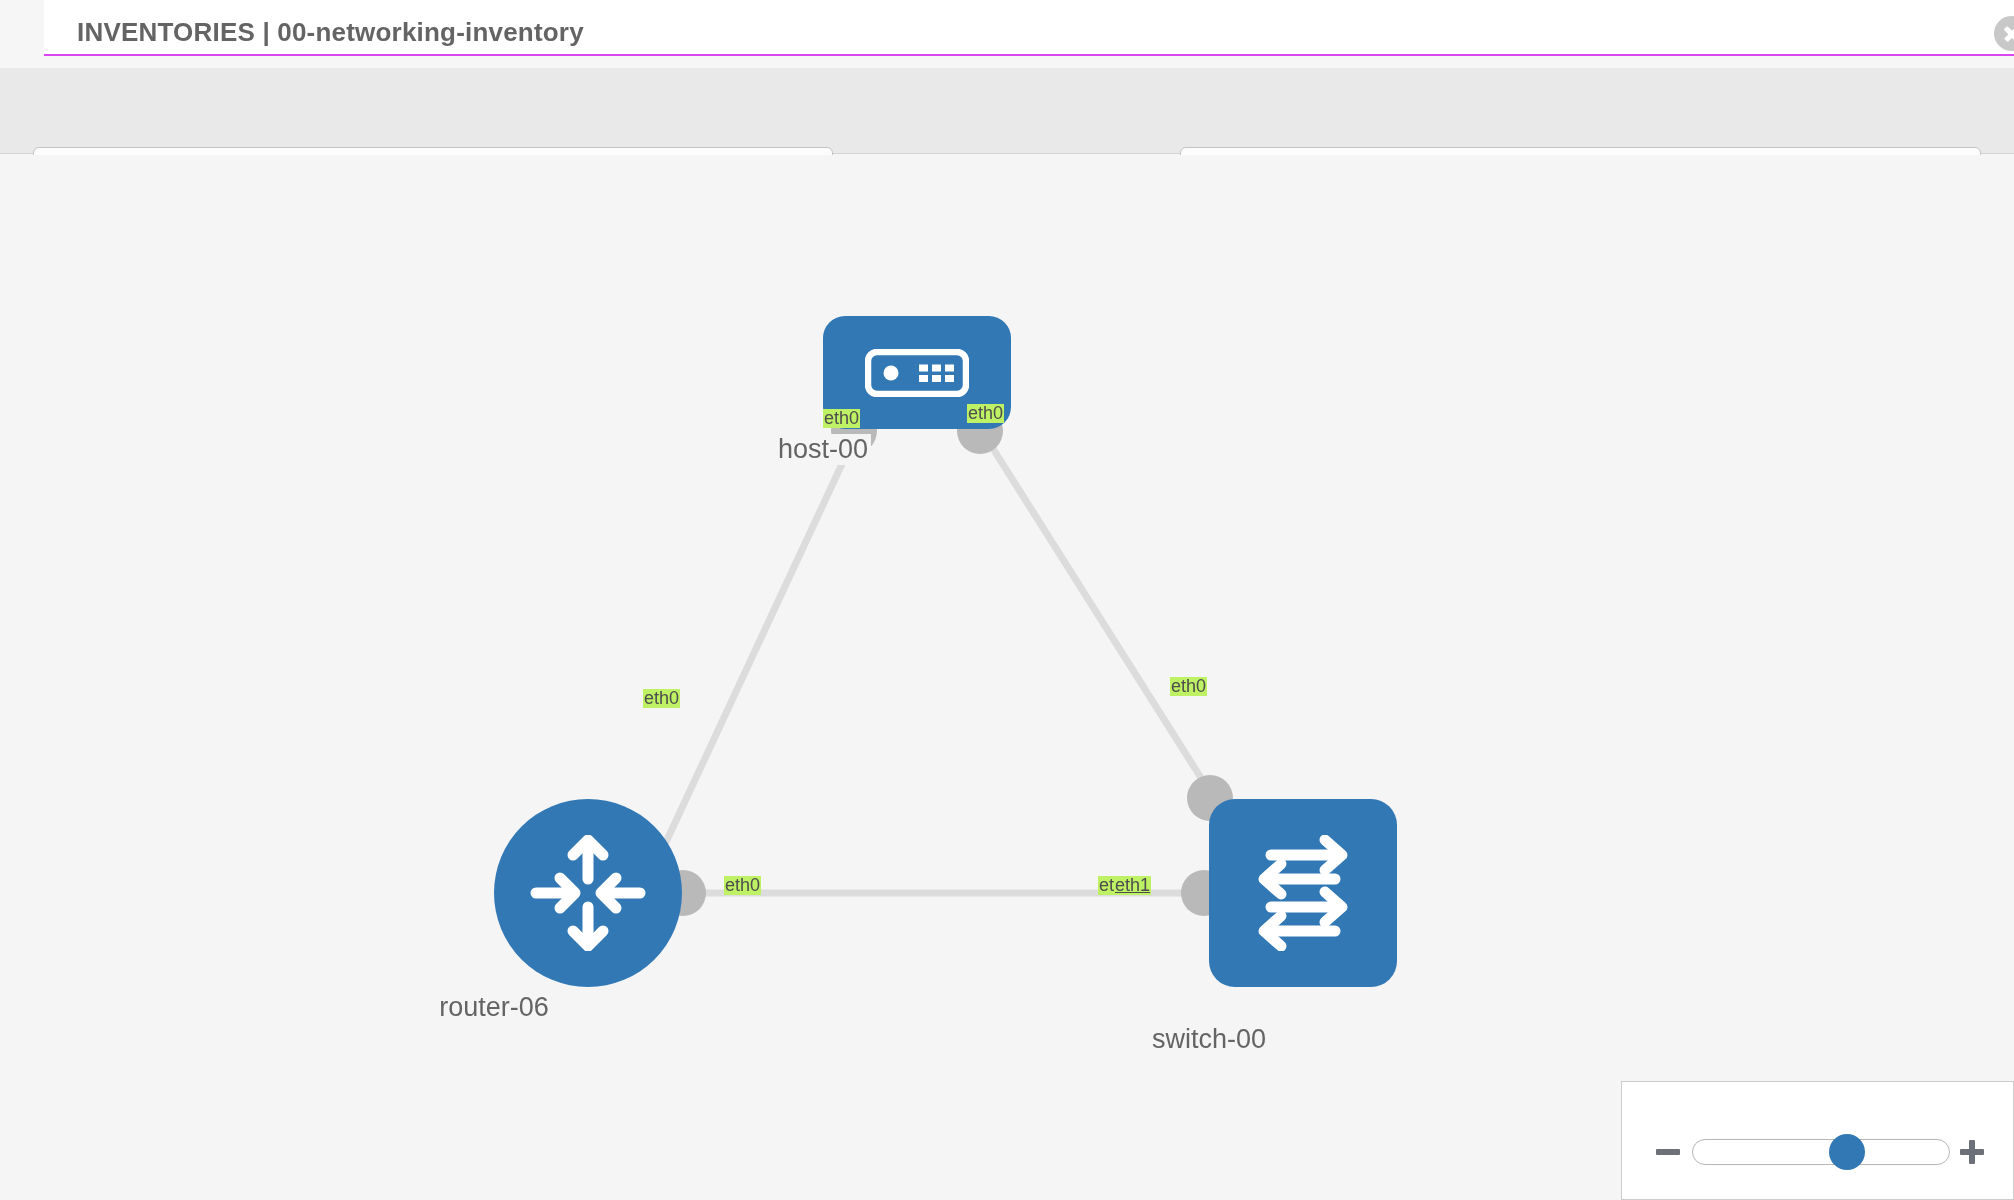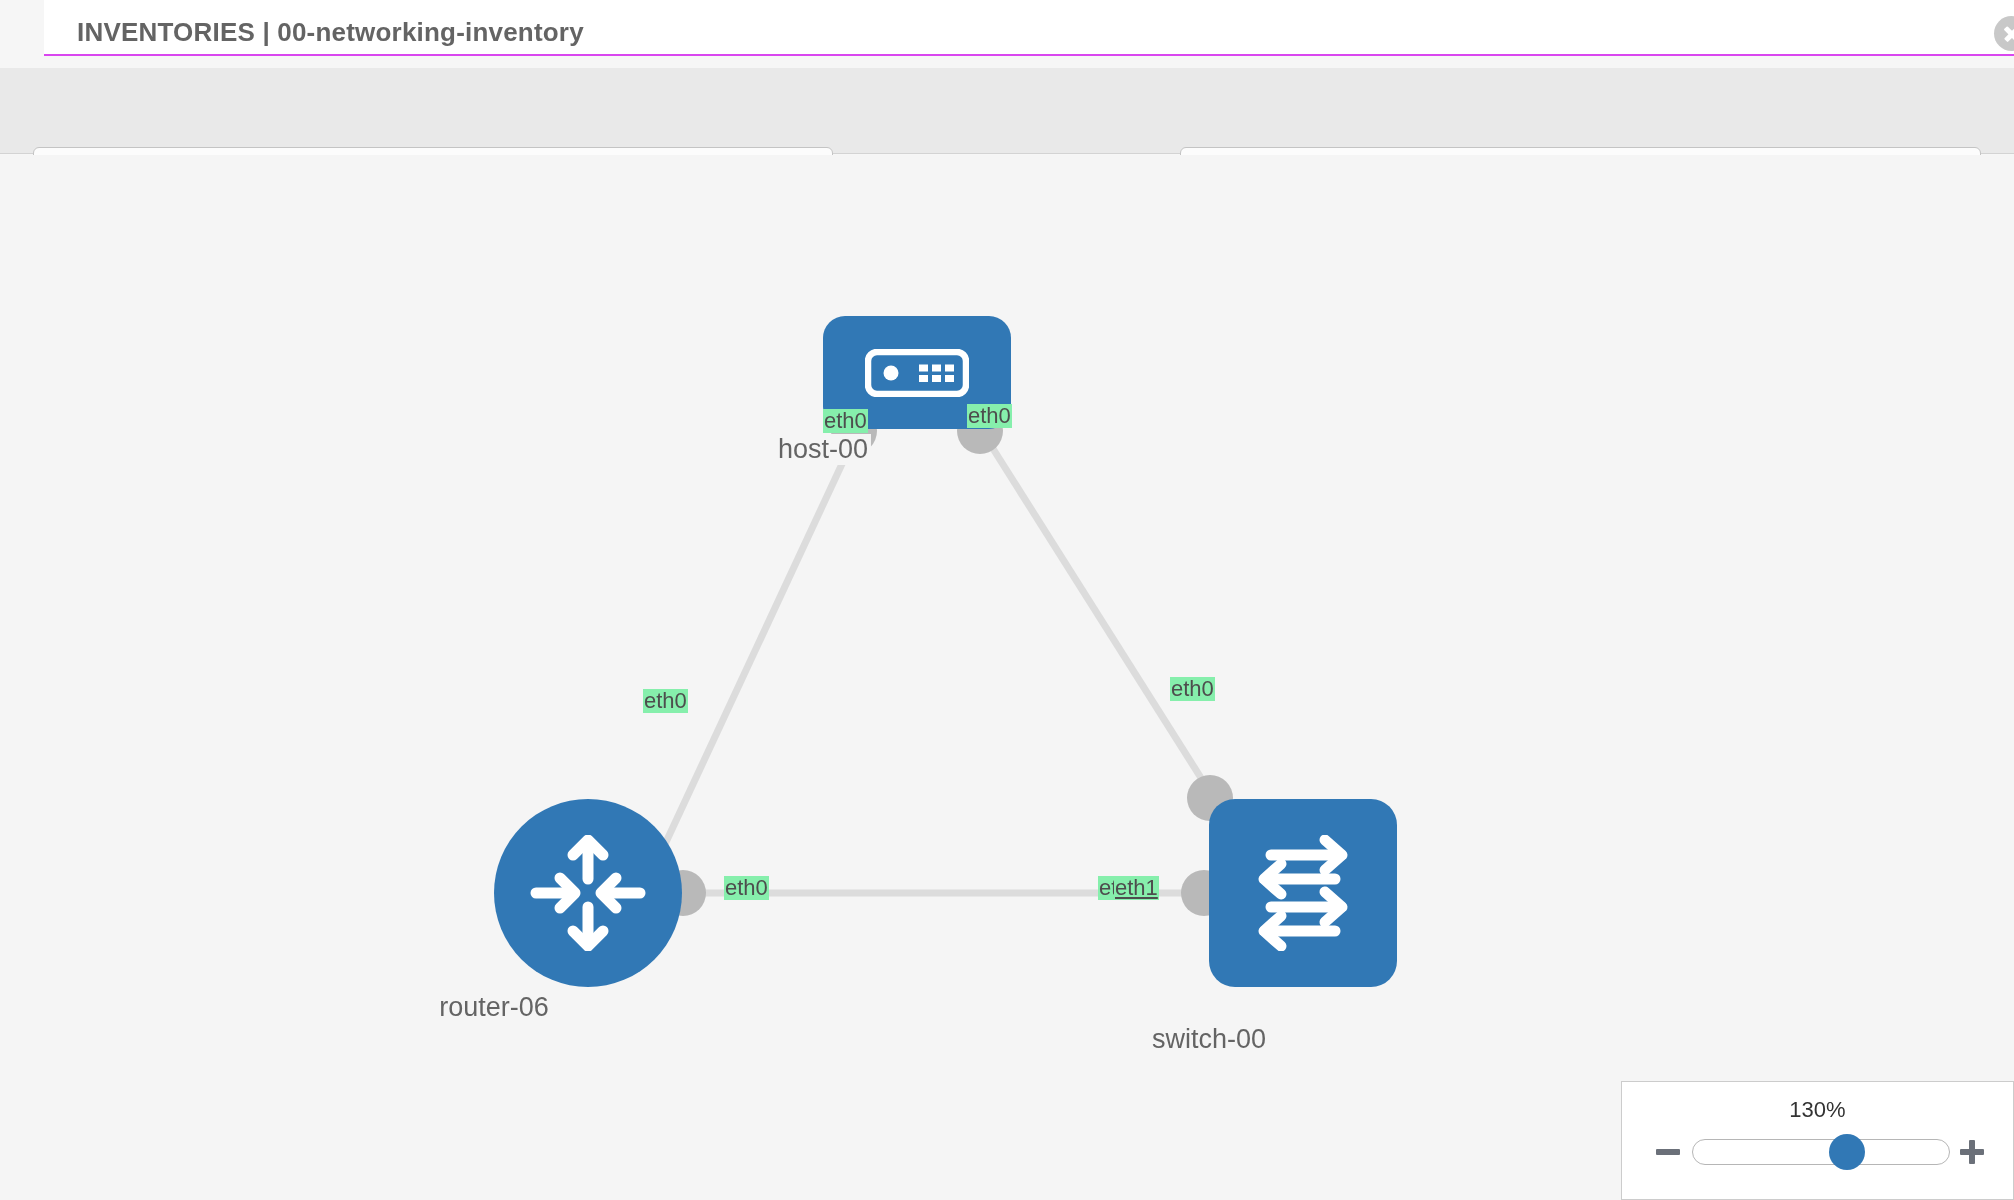--- a/index.html
+++ b/index.html
@@ -188,23 +188,23 @@
     position: absolute;
     width: 46px; height: 46px;
     border-radius: 50%;
     background: #b9b9b9;
     cursor: pointer;
   }
 
   
   .iface-label {
     position: absolute;
-    font-size: 22px;
+    font-size: 18px;
     color: #4d4d4d;
-    background: #86efac;
+    background: #bef264;
     white-space: nowrap;
     line-height: 1.08;
     padding: 0 1px;
   }
 
   
   .zoom-panel {
     position: absolute;
     left: 1621px;
     top: 1081px;
@@ -390,21 +390,20 @@
     <div class="iface-label" style="left:1170px; top:522px;">eth0</div>
 
     <div class="iface-label" style="left:724px; top:721px;">eth0</div>
 
     <div class="iface-label" style="left:1098px; top:721px;">eth0</div>
 
     <div class="iface-label" style="left:1114px; top:721px;text-decoration:underline;">eth1</div>
   </div>
 
   <div class="zoom-panel">
-    <div class="zoom-value">130%</div>
     <div class="zoom-minus"></div>
     <div class="zoom-track">
       <div class="zoom-thumb" style="left: 60%;"></div>
     </div>
     <div class="zoom-plus"></div>
   </div>
 
 </div>
 
 </body></html>

